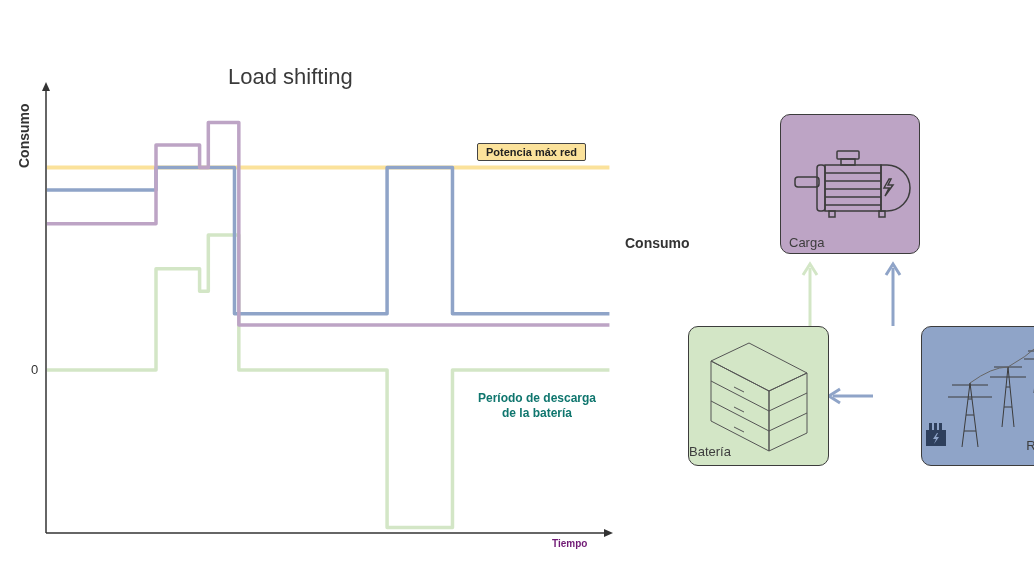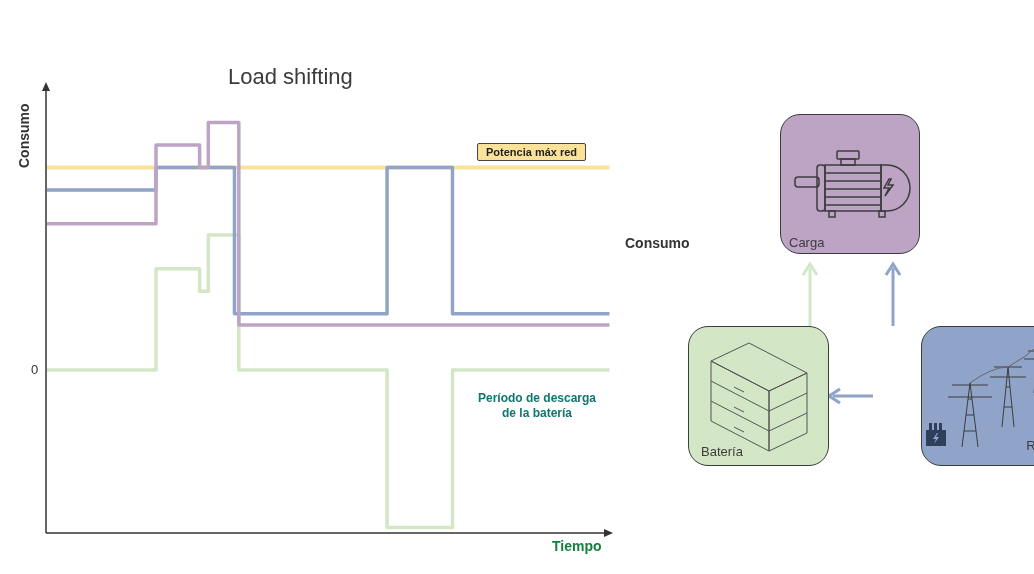--- a/index.html
+++ b/index.html
@@ -4,27 +4,27 @@
 <style>
   html, body { margin:0; padding:0; background:#ffffff; }
   body { width:1034px; height:574px; position:relative; overflow:hidden;
          font-family:"Liberation Sans", sans-serif; color:#333; }
   .abs { position:absolute; }
   #chart { position:absolute; left:0; top:0; }
   .title { left:228px; top:64px; font-size:22px; font-weight:normal; color:#3a3a3a; }
   .ylabel { left:16px; top:168px; transform:rotate(-90deg); transform-origin:left top;
             font-size:14px; font-weight:bold; color:#333; }
   .zero { left:31px; top:362px; font-size:13px; color:#333; }
-  .xlabel { left:552px; top:538px; font-size:14px; font-weight:bold; color:#15803d; }
+  .xlabel { left:552px; top:538px; font-size:10px; font-weight:bold; color:#701a75; }
   .badge { left:477px; top:143px; padding:2px 8px; font-size:11px; font-weight:bold;
            background:#fbe29b; border:1.5px solid #444; border-radius:2px; color:#222; }
   .disc { left:462px; top:391px; width:150px; text-align:center; font-size:12px;
           font-weight:bold; line-height:15px; color:#0f766e; }
   .consumo2 { left:625px; top:235px; font-size:14px; font-weight:bold; color:#333; }
-  .box { position:absolute; border:1.5px solid #3c3c3c; border-radius:20px; }
+  .box { position:absolute; border:1.5px solid #3c3c3c; border-radius:10px; }
   .box .lbl { position:absolute; font-size:13px; color:#3d3d3d; }
   .carga { left:780px; top:114px; width:138px; height:138px; background:#bda4c5; }
   .bateria { left:688px; top:326px; width:139px; height:138px; background:#d3e6c6; }
   .red { left:873px; top:326px; width:138px; height:138px; background:#8fa4c8;margin-left:48px; }
 </style>
 </head>
 <body>
 
 <svg id="chart" width="1034" height="574">
   <g id="axes">
@@ -91,21 +91,21 @@
       <polygon points="80,64 118,46 118,106 80,124"></polygon>
       <line x1="22" y1="54" x2="80" y2="84"></line>
         <line x1="80" y1="84" x2="118" y2="66"></line>
       <line x1="22" y1="74" x2="80" y2="104"></line>
         <line x1="80" y1="104" x2="118" y2="86"></line>
       <line x1="45" y1="60" x2="55" y2="65"></line>
         <line x1="45" y1="80" x2="55" y2="85"></line>
         <line x1="45" y1="100" x2="55" y2="105"></line>
     </g>
   </svg>
-  <div class="lbl" style="left:12px;bottom:6px">Batería</div>
+  <div class="lbl" style="left:0;bottom:6px">Batería</div>
 </div>
 
 <div class="box red">
   <svg width="138" height="138" style="position:absolute;left:0;top:0">
     <g fill="none" stroke="#3c3c3c" stroke-width="1">
       <path d="M40 120 L48 56 L56 120 M44 88 L52 88 M42 104 L54 104 M46 72 L50 72"></path>
       <line x1="26" y1="70" x2="70" y2="70"></line>
         <line x1="30" y1="58" x2="66" y2="58"></line>
       <path d="M80 100 L86 40 L92 100 M82 80 L90 80 M84 60 L88 60"></path>
       <line x1="68" y1="50" x2="104" y2="50"></line>

